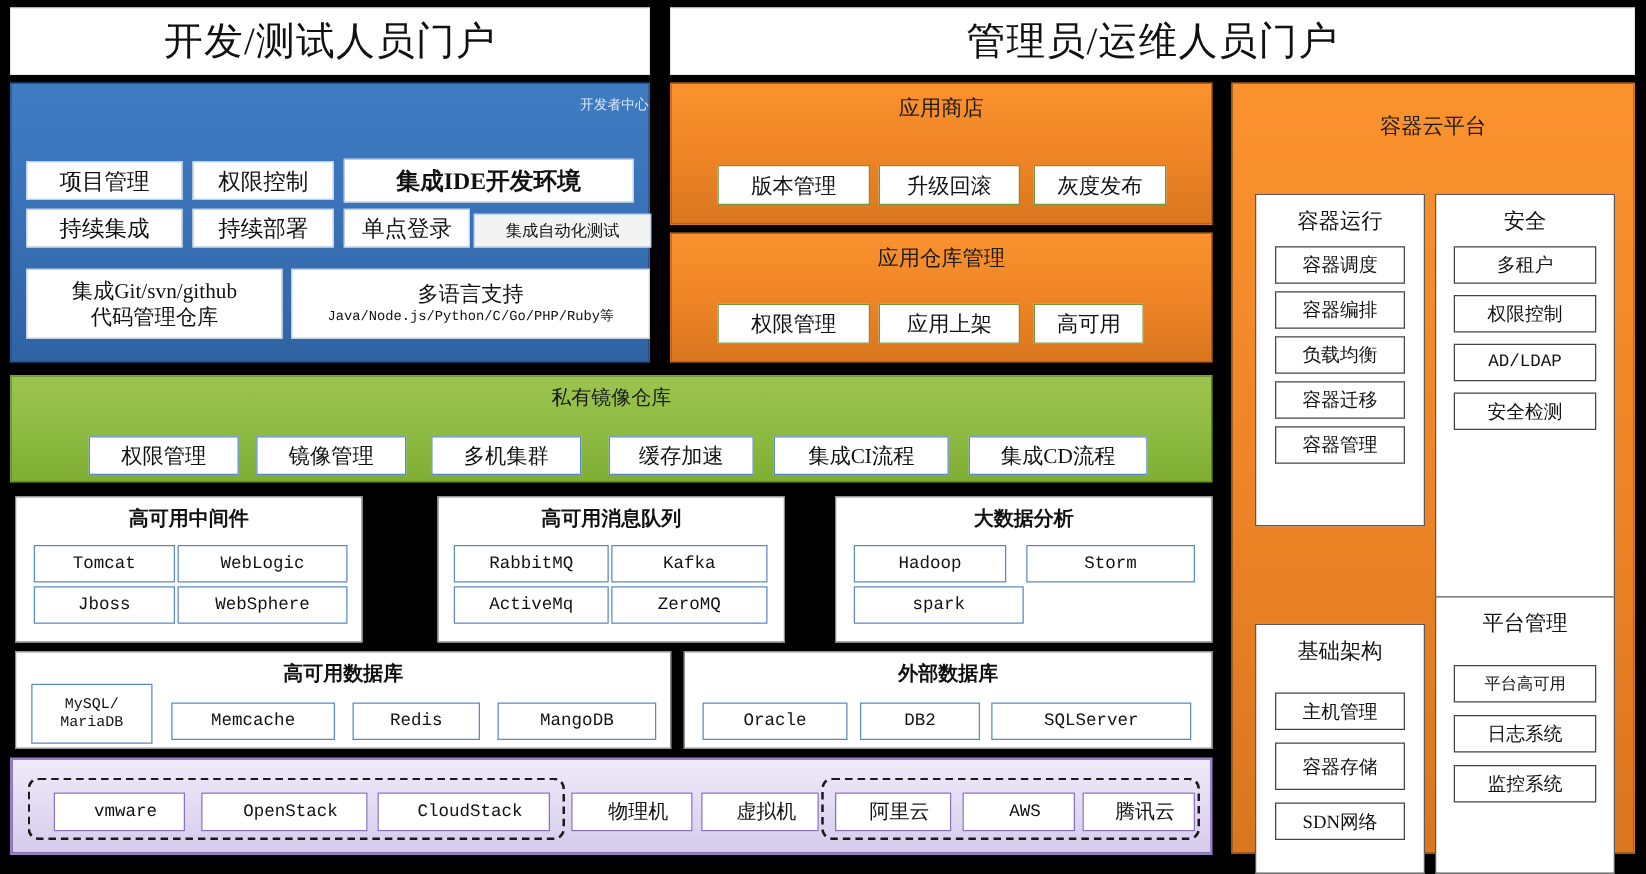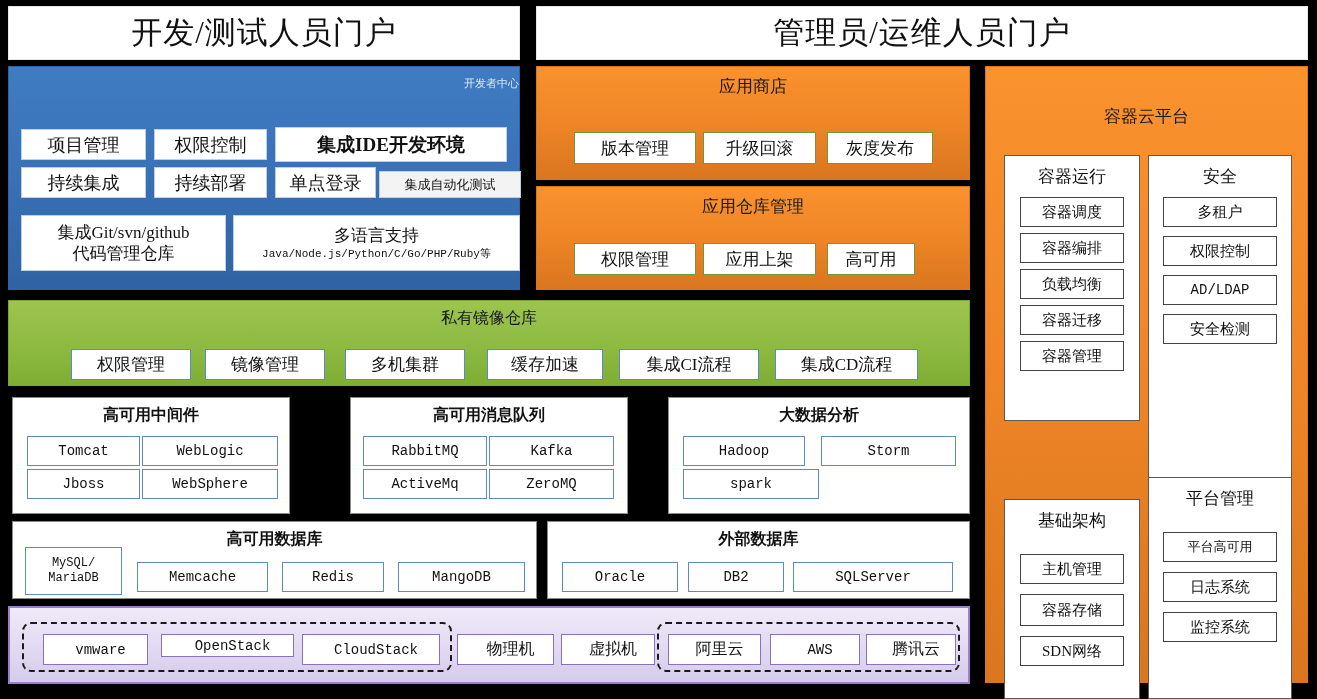--- a/index.html
+++ b/index.html
@@ -149,21 +149,21 @@
   </div>
 
   <div class="abs orange" style="left:536px;top:186px;width:434px;height:104px;">
     <div class="orange-title cjk">应用仓库管理</div>
     <div class="abs obox cjk" style="left:37px;top:56px;width:122px;height:32px;">权限管理</div>
     <div class="abs obox cjk" style="left:166px;top:56px;width:113px;height:32px;">应用上架</div>
     <div class="abs obox cjk" style="left:290px;top:56px;width:88px;height:32px;">高可用</div>
   </div>
 
   <div class="abs orange" style="left:985px;top:66px;width:323px;height:617px;">
-    <div class="cc-title cjk" style="padding-top:38px;">容器云平台</div>
+    <div class="cc-title cjk" style="padding-top:22px;">容器云平台</div>
 
     <div class="abs cc-sub" style="left:18px;top:88px;width:136px;height:266px;">
       <div class="cc-sub-title cjk">容器运行</div>
       <div class="cc-item cjk" style="width:104px;height:30px;margin-bottom:6px;">容器调度</div>
       <div class="cc-item cjk" style="width:104px;height:30px;margin-bottom:6px;">容器编排</div>
       <div class="cc-item cjk" style="width:104px;height:30px;margin-bottom:6px;">负载均衡</div>
       <div class="cc-item cjk" style="width:104px;height:30px;margin-bottom:6px;">容器迁移</div>
       <div class="cc-item cjk" style="width:104px;height:30px;">容器管理</div>
     </div>
 
@@ -171,21 +171,21 @@
       <div class="cc-sub-title cjk">安全</div>
       <div class="cc-item cjk" style="width:114px;height:30px;margin-bottom:9px;">多租户</div>
       <div class="cc-item cjk" style="width:114px;height:30px;margin-bottom:9px;">权限控制</div>
       <div class="cc-item mono" style="width:114px;height:30px;margin-bottom:9px;font-size:14px;">AD/LDAP</div>
       <div class="cc-item cjk" style="width:114px;height:30px;">安全检测</div>
     </div>
 
     <div class="abs cc-sub" style="left:18px;top:432px;width:136px;height:200px;">
       <div class="cc-sub-title cjk" style="padding-bottom:22px;">基础架构</div>
       <div class="cc-item cjk" style="width:104px;height:30px;margin-bottom:10px;">主机管理</div>
-      <div class="cc-item cjk" style="width:104px;height:32px;margin-bottom:10px;">容器存储</div>
+      <div class="cc-item cjk" style="width:104px;height:38px;margin-bottom:10px;">容器存储</div>
       <div class="cc-item cjk" style="width:104px;height:30px;">SDN网络</div>
     </div>
 
     <div class="abs cc-sub" style="left:162px;top:410px;width:144px;height:222px;">
       <div class="cc-sub-title cjk" style="padding-bottom:22px;">平台管理</div>
       <div class="cc-item cjk" style="width:114px;height:30px;margin-bottom:10px;font-size:13px;">平台高可用</div>
       <div class="cc-item cjk" style="width:114px;height:30px;margin-bottom:10px;">日志系统</div>
       <div class="cc-item cjk" style="width:114px;height:30px;">监控系统</div>
     </div>
   </div>
@@ -238,21 +238,21 @@
     <div class="card-title cjk">外部数据库</div>
     <div class="abs tbox" style="left:14px;top:40px;width:116px;height:30px;">Oracle</div>
     <div class="abs tbox" style="left:140px;top:40px;width:96px;height:30px;">DB2</div>
     <div class="abs tbox" style="left:245px;top:40px;width:160px;height:30px;">SQLServer</div>
   </div>
 
   <div class="abs purple" style="left:8px;top:606px;width:962px;height:78px;">
 
     <div class="abs dashed-group" style="left:12px;top:14px;width:430px;height:50px;"></div>
     <div class="abs pbox" style="left:33px;top:26px;width:105px;height:31px;">vmware</div>
-    <div class="abs pbox" style="left:151px;top:26px;width:133px;height:23px;">OpenStack</div>
+    <div class="abs pbox" style="left:151px;top:26px;width:133px;height:31px;">OpenStack</div>
     <div class="abs pbox" style="left:292px;top:26px;width:138px;height:31px;">CloudStack</div>
 
     <div class="abs pbox cjk" style="left:447px;top:26px;width:97px;height:31px;">物理机</div>
     <div class="abs pbox cjk" style="left:551px;top:26px;width:94px;height:31px;">虚拟机</div>
 
     <div class="abs dashed-group" style="left:647px;top:14px;width:303px;height:50px;"></div>
     <div class="abs pbox cjk" style="left:658px;top:26px;width:93px;height:31px;">阿里云</div>
     <div class="abs pbox" style="left:760px;top:26px;width:90px;height:31px;">AWS</div>
     <div class="abs pbox cjk" style="left:856px;top:26px;width:90px;height:31px;">腾讯云</div>
   </div>

